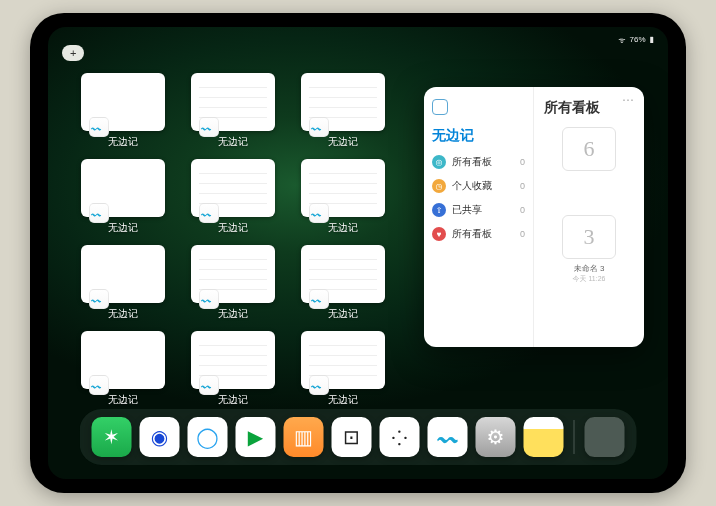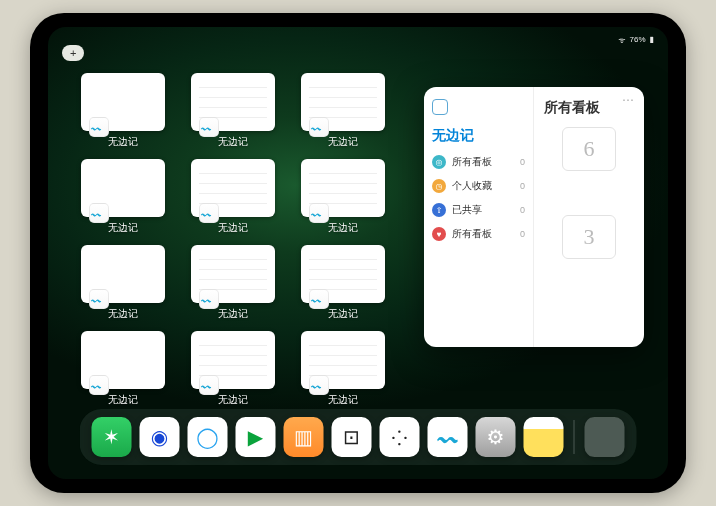--- a/index.html
+++ b/index.html
@@ -229,20 +229,24 @@
       </div>
       <div class="content">
         <span class="ellipsis">⋯</span>
         <h3>所有看板</h3>
         <div id="boards">
             <div class="board-card">
               <div class="sketch">6</div>
             </div>
             <div class="board-card">
               <div class="sketch">3</div>
+              <div class="meta">
+                <div>未命名 3</div>
+                <div class="sub">今天 11:26</div>
+              </div>
             </div>
           </div>
       </div>
     </div>
 
     <div class="dock">
       <div id="dock-apps" style="display:contents"><div class="app wechat">✶</div><div class="app browser">◉</div><div class="app qq">◯</div><div class="app video">▶</div><div class="app books">▥</div><div class="app white">⊡</div><div class="app white">⁘</div><div class="app freeform">〰</div><div class="app settings">⚙</div><div class="app notes"></div></div>
       <div class="sep"></div>
       <div class="app library">
         <span></span>

